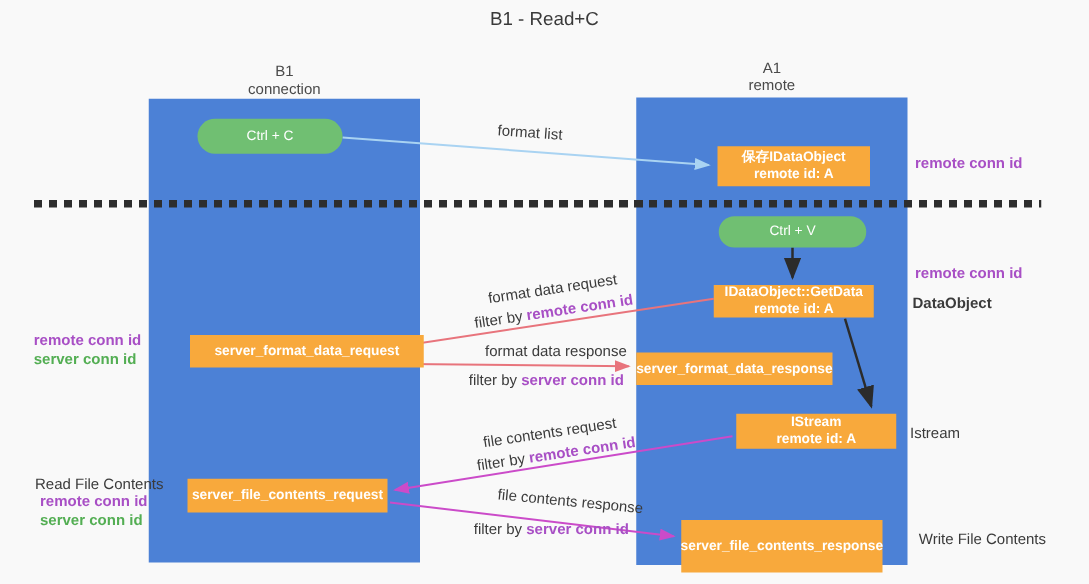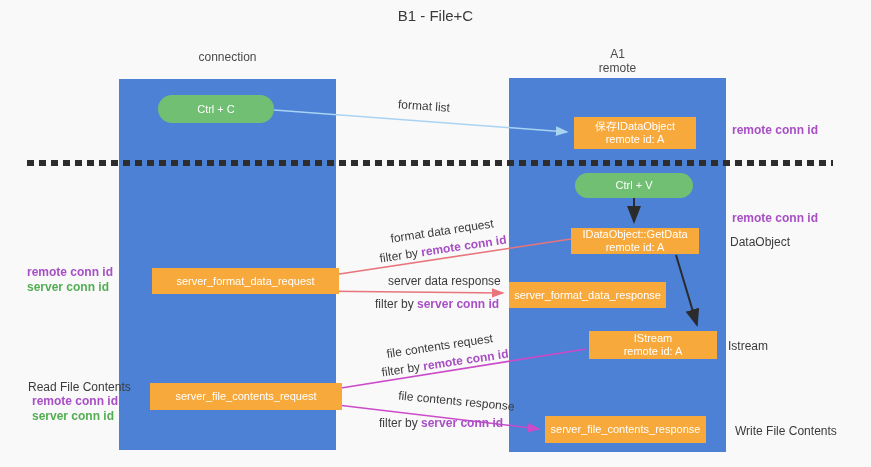--- a/index.html
+++ b/index.html
@@ -23,30 +23,30 @@
   .lane{position:absolute;background:var(--column-blue);}
   #lane-left{left:119px;top:79px;width:217px;height:371px;}
   #lane-right{left:509px;top:78px;width:217px;height:374px;}
 
   .dashed-separator{position:absolute;left:27px;top:160px;width:806px;height:6px;z-index:5;
     background:repeating-linear-gradient(90deg,#2d2d2d 0 7px,transparent 7px 12px);}
 
   .box{position:absolute;z-index:4;display:flex;flex-direction:column;align-items:center;
        justify-content:center;color:#fff;font-size:11px;line-height:13px;text-align:center;}
   .box.green{background:var(--box-green);border-radius:14px;}
-  .box.orange{background:var(--box-orange);}
+  .box.orange{background:var(--box-orange);font-weight:bold;}
   #box-ctrl-c{left:158px;top:95px;width:116px;height:28px;}
   #box-save{left:574px;top:117px;width:122px;height:32px;}
   #box-ctrl-v{left:575px;top:173px;width:118px;height:25px;}
   #box-getdata{left:571px;top:228px;width:128px;height:26px;}
   #box-format-req{left:152px;top:268px;width:187px;height:26px;}
   #box-format-resp{left:509px;top:282px;width:157px;height:26px;}
   #box-istream{left:589px;top:331px;width:128px;height:28px;}
-  #box-file-req{left:150px;top:383px;width:192px;height:27px;}
-  #box-file-resp{left:545px;top:416px;width:161px;height:27px;}
+  #box-file-req{left:150px;top:383px;width:160px;height:27px;}
+  #box-file-resp{left:545px;top:416px;width:161px;height:42px;}
 
   svg.arrows{position:absolute;left:0;top:0;width:871px;height:467px;z-index:3;}
   .ln-blue{stroke:var(--arrow-lightblue);stroke-width:1.6;fill:none;}
   .ln-salmon{stroke:var(--arrow-salmon);stroke-width:1.6;fill:none;}
   .ln-magenta{stroke:var(--arrow-magenta);stroke-width:1.6;fill:none;}
   .ln-black{stroke:var(--arrow-black);stroke-width:2;fill:none;}
   .mk-blue{fill:var(--arrow-lightblue);} .mk-salmon{fill:var(--arrow-salmon);}
   .mk-magenta{fill:var(--arrow-magenta);} .mk-black{fill:var(--arrow-black);}
 
   .flow-label{position:absolute;z-index:6;font-size:12px;color:#3b3b3b;white-space:nowrap;}
@@ -64,37 +64,38 @@
   #lbl-fdr-filter{left:379px;top:242px;}
   #lbl-fdresp{left:388px;top:274px;}
   #lbl-fdresp-filter{left:375px;top:297px;}
   #lbl-fcr{left:386px;top:339px;}
   #lbl-fcr-filter{left:381px;top:356px;}
   #lbl-fcresp{left:398px;top:394px;}
   #lbl-fcresp-filter{left:379px;top:416px;}
 
   #side-remote-1{left:732px;top:123px;}
   #side-remote-2{left:732px;top:211px;}
-  #side-dataobject{left:730px;top:235px;}
+  #side-dataobject{left:730px;top:235px;font-weight:bold;}
   #side-istream{left:728px;top:339px;}
   #side-write{left:735px;top:424px;}
   #side-pair-1{left:27px;top:265px;}
   #side-read{left:28px;top:380px;}
   #side-pair-2{left:32px;top:394px;}
 </style>
 </head>
 <body>
 
 <div class="page">
 
   <div class="title">
-    <div>B1 - File+C</div>
+    <div>B1 - Read+C</div>
   </div>
 
   <div class="col-header" id="header-left">
+    <div>B1</div>
     <div>connection</div>
   </div>
   <div class="col-header" id="header-right">
     <div>A1</div>
     <div>remote</div>
   </div>
 
   <div class="lane" id="lane-left"></div>
   <div class="lane" id="lane-right"></div>
 
@@ -155,21 +156,21 @@
     <span>server_file_contents_response</span>
   </div>
 
   <div class="flow-label tilt-slight" id="lbl-format-list">format list</div>
 
   <div class="flow-label tilt-up" id="lbl-fdr">format data request</div>
   <div class="flow-label tilt-up" id="lbl-fdr-filter">
     <span>filter by </span><span class="hl-purple">remote conn id</span>
   </div>
 
-  <div class="flow-label" id="lbl-fdresp">server data response</div>
+  <div class="flow-label" id="lbl-fdresp">format data response</div>
   <div class="flow-label" id="lbl-fdresp-filter">
     <span>filter by </span><span class="hl-purple">server conn id</span>
   </div>
 
   <div class="flow-label tilt-up" id="lbl-fcr">file contents request</div>
   <div class="flow-label tilt-up" id="lbl-fcr-filter">
     <span>filter by </span><span class="hl-purple">remote conn id</span>
   </div>
 
   <div class="flow-label tilt-down" id="lbl-fcresp">file contents response</div>

